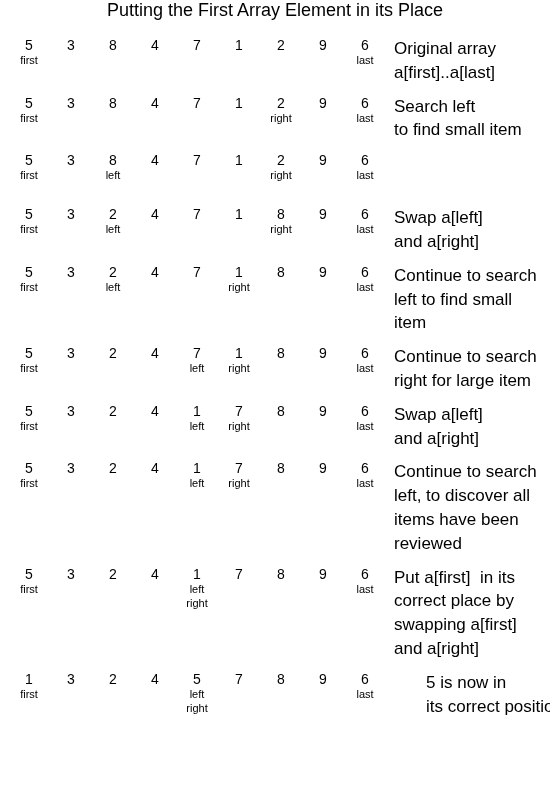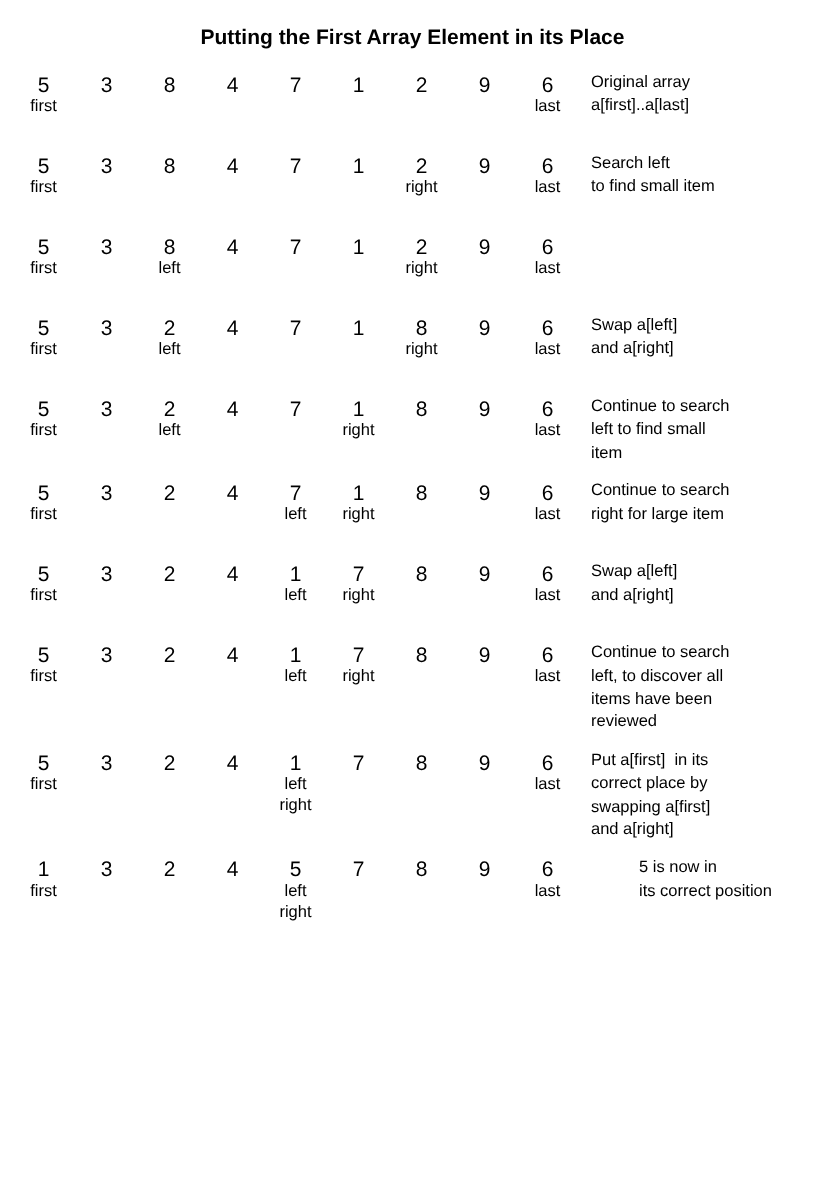--- a/index.html
+++ b/index.html
@@ -6,23 +6,23 @@
     body {
       width: 550px;
       min-height: 800px;
       font-family: Arial, sans-serif;
       font-size: 13px;
       background: #fff;
       color: #000;
     }
     h1 {
       text-align: center;
-      font-size: 14px;
-      font-weight: bold;
-      padding: 16px 0 10px 0;
+      font-size: 18px;
+      font-weight: normal;
+      padding: 0 0 10px 0;
     }
     .content {
       display: flex;
       flex-direction: column;
       padding: 0 0 10px 0;
     }
     .row-block {
       display: flex;
       flex-direction: row;
       align-items: flex-start;
@@ -56,21 +56,21 @@
       text-align: center;
       font-size: 11px;
       color: #000;
       line-height: 1.2;
     }
     .desc-area {
       width: 160px;
       flex-shrink: 0;
       padding-left: 4px;
       padding-top: 6px;
-      font-size: 11px;
+      font-size: 17px;
       line-height: 1.4;
     }
   </style>
 </head>
 <body>
 
 <h1>Putting the First Array Element in its Place</h1>
 
 <div class="content">
 <div class="row-block">

